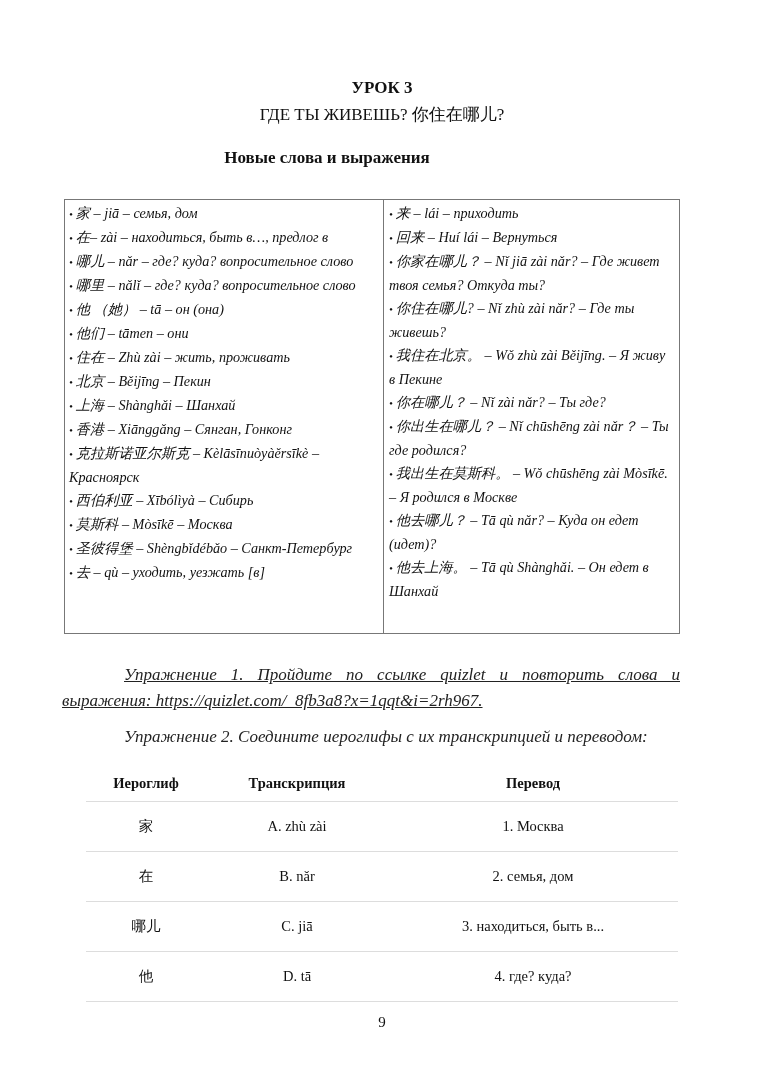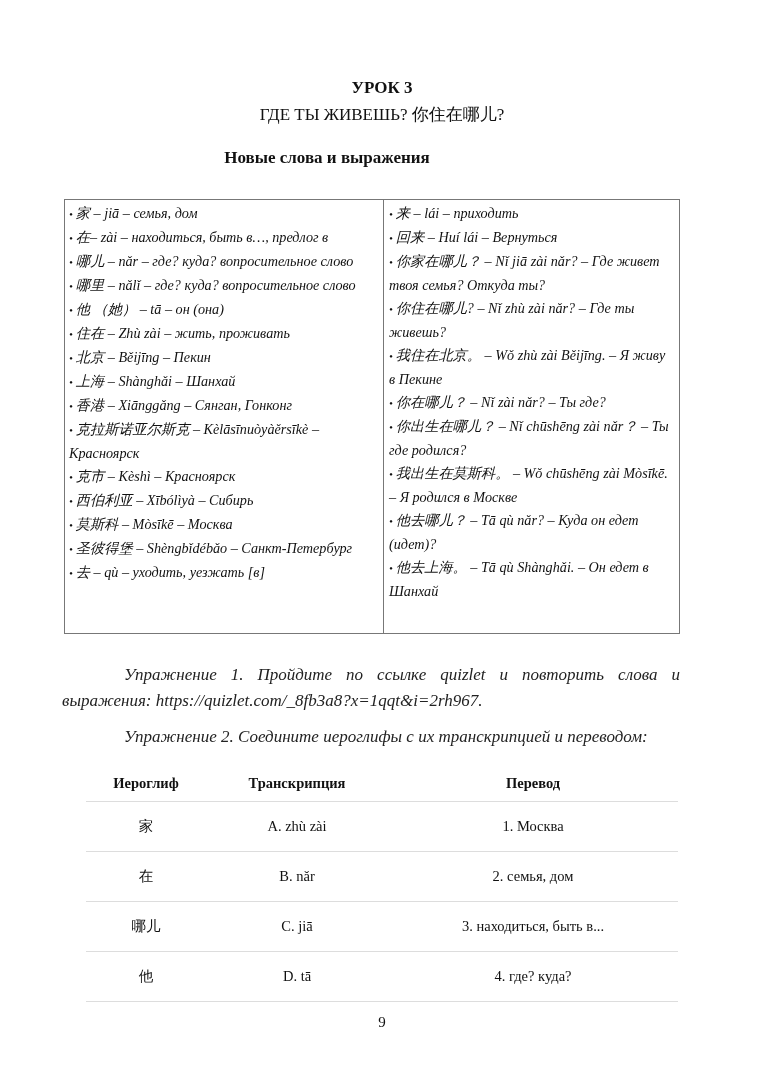--- a/index.html
+++ b/index.html
@@ -13,21 +13,21 @@
          font-weight:bold; font-size:17px; }
   .vocab { position:absolute; top:199px; left:64px; width:616px; height:435px;
          border:1.5px solid #777; box-sizing:border-box; display:flex; }
   .col { box-sizing:border-box; padding:2px 4px; font-size:14.2px; line-height:23px; }
   .col-left { width:319px; border-right:1.5px solid #777; }
   .col-right { flex:1; padding-left:5px; }
   .item { white-space:normal;font-style:italic; }
   .bullet { font-size:11px; margin-right:3px; }
   .ex { position:absolute; left:88px; width:592px; font-style:italic; font-size:17px;
         line-height:26px; color:#222; }
-  .ex1 { top:662px; left:62px; width:618px; text-indent:62px; text-align:justify; }
+  .ex1 { top:662px; left:62px; width:618px; text-indent:62px; text-align:justify;text-decoration:underline; }
   .ex2 { top:724px; left:124px; }
   .match { position:absolute; top:765px; left:86px; width:592px; border-collapse:collapse; font-size:14.5px; }
   .match th { font-weight:bold; height:34px; border-bottom:1.5px solid #ddd; }
   .match td { height:47px; text-align:center; border-bottom:1.5px solid #ddd; }
   .match .c1 { width:118px; text-align:center; }
   .match .c2 { width:180px; text-align:center; }
   .match .c3 { text-align:center; }
   .page-num { position:absolute; top:1014px; left:0; width:764px; text-align:center; font-size:15px; }
 </style>
 </head>
@@ -37,26 +37,26 @@
 <div class="lesson-subtitle">ГДЕ ТЫ ЖИВЕШЬ? 你住在哪儿?</div>
 <div class="section-title">Новые слова и выражения</div>
 
 <div class="vocab">
   <div class="col col-left" id="vocab-left">
       <div class="item"><span class="bullet">•</span><span>家 – jiā – семья, дом</span></div>
       <div class="item"><span class="bullet">•</span><span>在– zài – находиться, быть в…, предлог в</span></div>
       <div class="item"><span class="bullet">•</span><span>哪儿 – nǎr – где? куда? вопросительное слово</span></div>
       <div class="item"><span class="bullet">•</span><span>哪里 – nǎlǐ – где?  куда? вопросительное слово</span></div>
       <div class="item"><span class="bullet">•</span><span>他 （她） – tā – он (она)</span></div>
+      <div class="item"><span class="bullet">•</span><span>他们 – tāmen – они</span></div>
       <div class="item"><span class="bullet">•</span><span>住在 – Zhù zài – жить, проживать</span></div>
       <div class="item"><span class="bullet">•</span><span>北京 – Běijīng – Пекин</span></div>
       <div class="item"><span class="bullet">•</span><span>上海 – Shànghǎi – Шанхай</span></div>
       <div class="item"><span class="bullet">•</span><span>香港 – Xiānggǎng – Сянган, Гонконг</span></div>
       <div class="item"><span class="bullet">•</span><span>克拉斯诺亚尔斯克 – Kèlāsīnuòyàěrsīkè – Красноярск</span></div>
-      <div class="item"><span class="bullet">•</span><span>克市 – Kèshì – Красноярск</span></div>
       <div class="item"><span class="bullet">•</span><span>西伯利亚 – Xībólìyà – Сибирь</span></div>
       <div class="item"><span class="bullet">•</span><span>莫斯科 – Mòsīkē – Москва</span></div>
       <div class="item"><span class="bullet">•</span><span>圣彼得堡 – Shèngbǐdébǎo – Санкт-Петербург</span></div>
       <div class="item"><span class="bullet">•</span><span>去 – qù – уходить, уезжать [в]</span></div>
     </div>
   <div class="col col-right" id="vocab-right">
       <div class="item"><span class="bullet">•</span><span>来 – lái – приходить</span></div>
       <div class="item"><span class="bullet">•</span><span>回来 – Huí lái – Вернуться</span></div>
       <div class="item"><span class="bullet">•</span><span>你家在哪儿？ – Nǐ jiā zài nǎr? – Где живет твоя семья? Откуда ты?</span></div>
       <div class="item"><span class="bullet">•</span><span>你住在哪儿? – Nǐ zhù zài nǎr? – Где ты живешь?</span></div>

